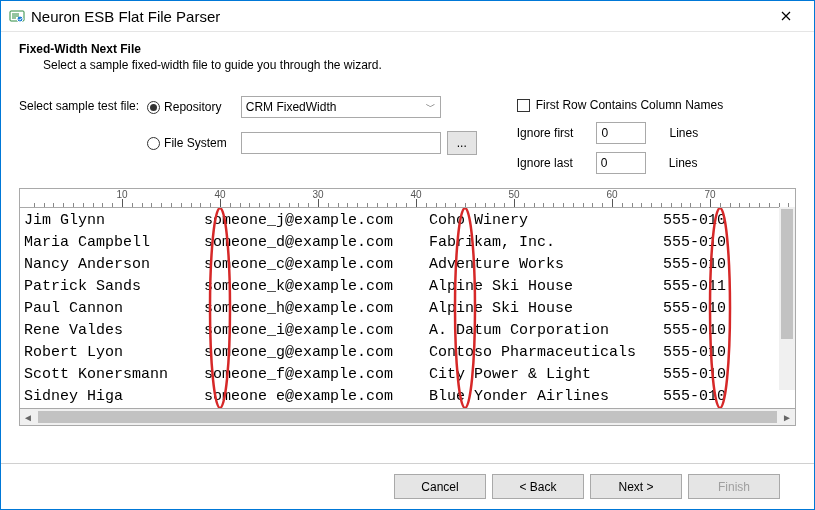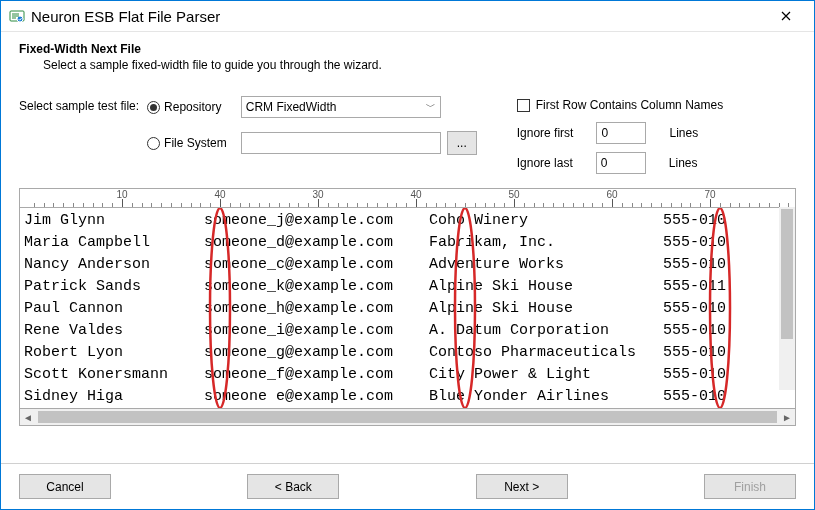--- a/index.html
+++ b/index.html
@@ -275,23 +275,23 @@
     width: 24px;
     height: 204px;
     pointer-events: none;
   }
   .col-indicator svg {
     width: 100%;
     height: 100%;
   }
   .footer {
     border-top: 1px solid #d0d0d0;
-    padding: 10px 18px;
-    display: flex;
-    justify-content: space-between;
+    padding: 10px 34px;
+    display: flex;
+    justify-content: flex-end;
     gap: 6px;
     margin-top: auto;
   }
   .btn {
     height: 23px;
     min-width: 70px;
     border: 1px solid #a9a9a9;
     background: #e5e5e5;
     display: flex;
     align-items: center;

